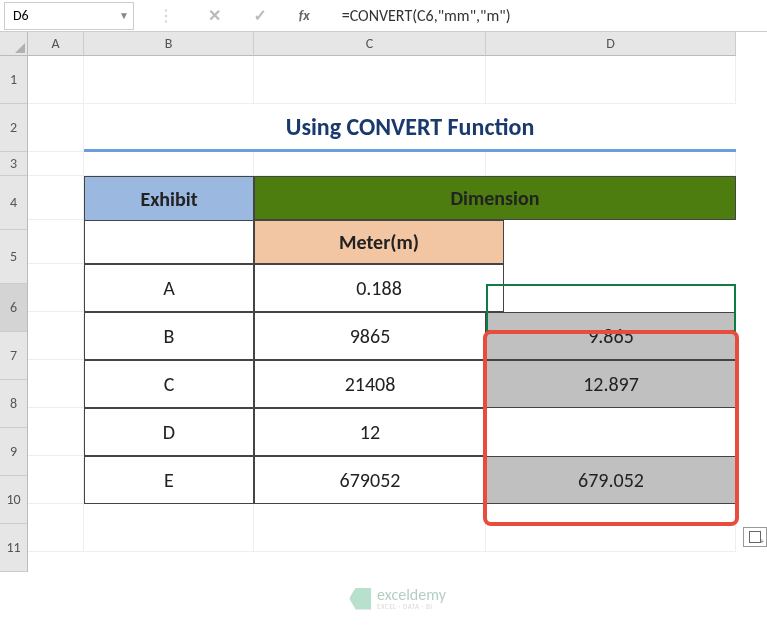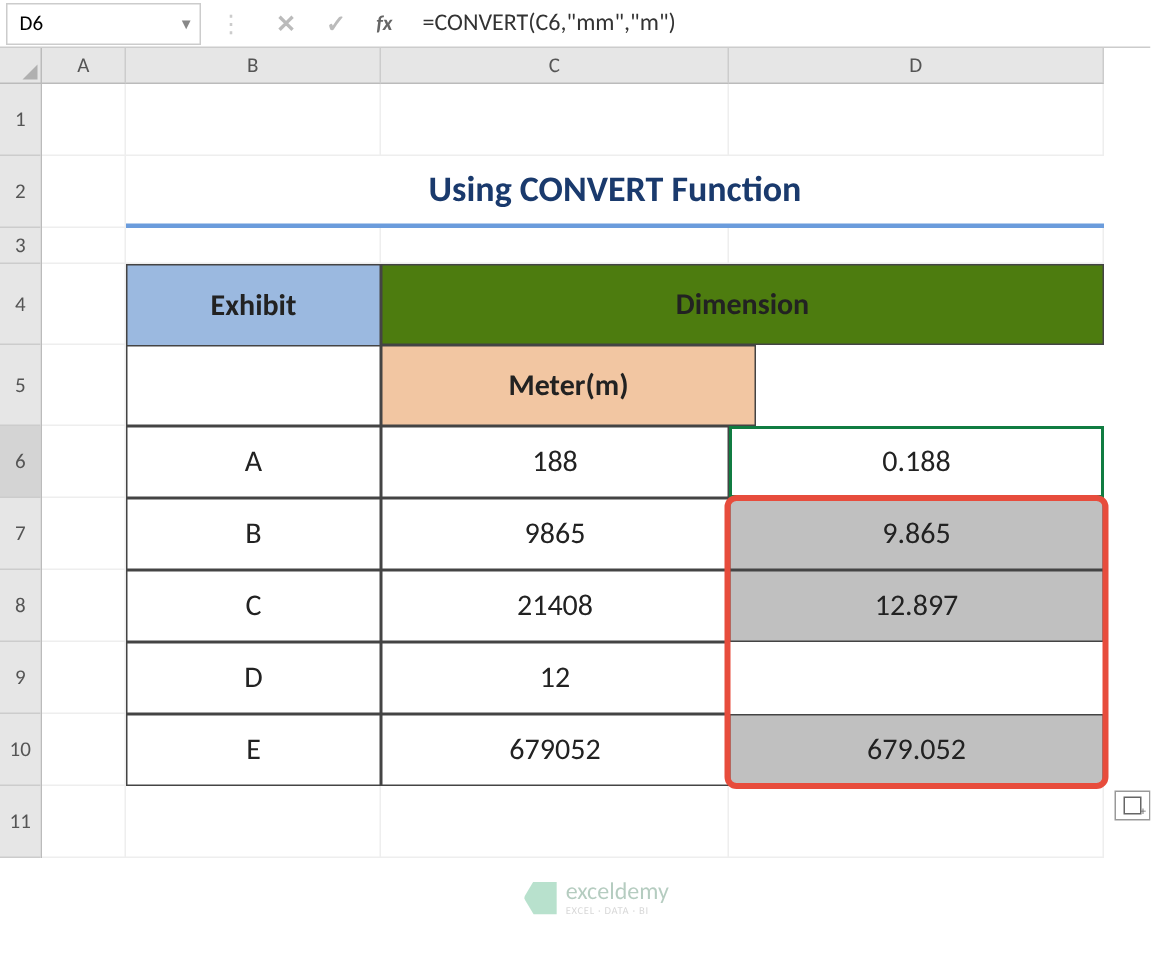--- a/index.html
+++ b/index.html
@@ -15,20 +15,21 @@
       position: relative;
       overflow: hidden;
     }
     
     .formula-bar-row {
       display: flex;
       align-items: center;
       height: 32px;
       border-bottom: 1px solid #ccc;
       background: #fff;
+      gap: 12px;
     }
     .name-box {
       width: 130px;
       height: 28px;
       border: 1px solid #ccc;
       margin-left: 4px;
       display: flex;
       align-items: center;
       padding: 0 8px;
       font-size: 14px;
@@ -109,21 +110,21 @@
     }
     .grid-area {
       flex: 1;
       position: relative;
     }
     .grid-row {
       display: flex;
       height: 48px;
     }
     .grid-row.short { height: 24px; }
-    .grid-row.tall { height: 54px; }
+    .grid-row.tall { height: 44px; }
     .cell {
       border-right: 1px solid #eee;
       border-bottom: 1px solid #eee;
       display: flex;
       align-items: center;
       justify-content: center;
       font-size: 20px;
       color: #222;
       background: #fff;
     }
@@ -333,21 +334,20 @@
 
     <div class="grid-row tall">
       <div class="cell col-A"></div>
       <div class="cell th-blank col-B"></div>
       <div class="cell th-sub col-D">Meter(m)</div>
     </div>
 
     <div class="grid-row">
       <div class="cell col-A"></div>
       <div class="cell td col-B">A</div>
-      <div class="cell td col-C">188</div>
       <div class="cell td col-D">0.188</div>
     </div>
 
     <div class="grid-row">
       <div class="cell col-A"></div>
       <div class="cell td col-B">B</div>
       <div class="cell td col-C">9865</div>
       <div class="cell td gray col-D">9.865</div>
     </div>
 

